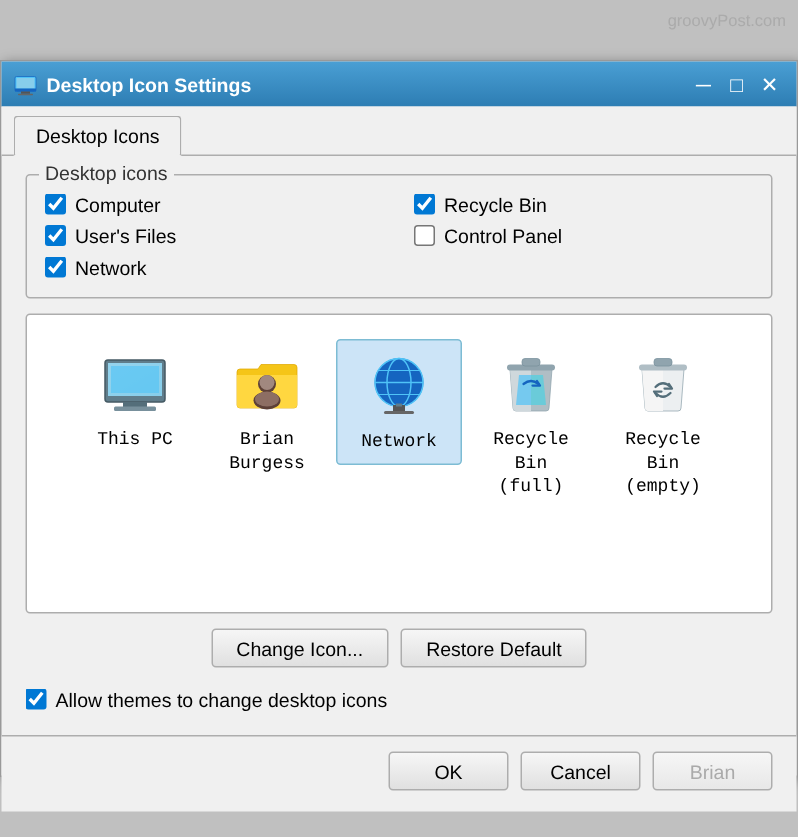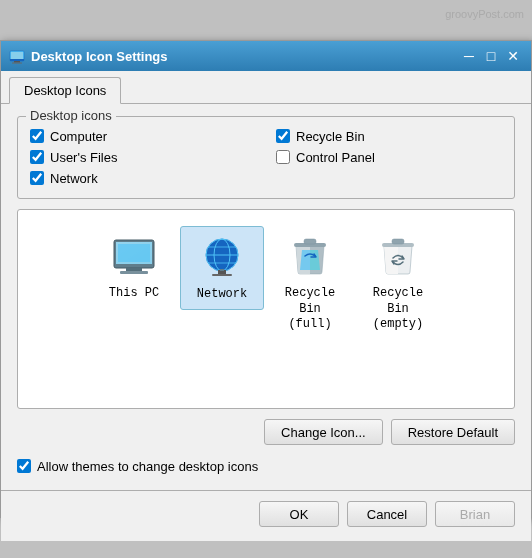--- a/index.html
+++ b/index.html
@@ -160,21 +160,21 @@
     }
     .icon-img {
       width: 48px;
       height: 48px;
       display: flex;
       align-items: center;
       justify-content: center;
     }
     .btn-row {
       display: flex;
-      justify-content: flex-end;
+      justify-content: center;
       gap: 8px;
     }
     .btn {
       min-width: 100px;
       height: 26px;
       padding: 0 16px;
       border: 1px solid #adadad;
       background: linear-gradient(to bottom, #f6f6f6, #e0e0e0);
       cursor: pointer;
       font-size: 13px;
@@ -296,20 +296,35 @@
               <linearGradient id="screen-grad" x1="0" y1="0" x2="1" y2="1">
                 <stop offset="0%" stop-color="white" stop-opacity="0.4"></stop>
                 <stop offset="100%" stop-color="white" stop-opacity="0"></stop>
               </linearGradient>
             </defs>
           </svg>
         </div>
         <span class="icon-label">This PC</span>
       </div>
 
+      <div class="icon-item">
+        <div class="icon-img brian-icon">
+          <svg viewBox="0 0 48 48" xmlns="http://www.w3.org/2000/svg">
+
+            <path d="M4 16 Q4 14 6 14 L18 14 L20 11 L42 11 Q44 11 44 13 L44 38 Q44 40 42 40 L6 40 Q4 40 4 38 Z" fill="#f5c518" stroke="#e0a800" stroke-width="0.5"></path>
+            <path d="M4 18 L44 18 L44 38 Q44 40 42 40 L6 40 Q4 40 4 38 Z" fill="#ffd740"></path>
+
+            <circle cx="24" cy="24" r="6" fill="#5d4037"></circle>
+            <ellipse cx="24" cy="35" rx="9" ry="6" fill="#5d4037"></ellipse>
+            <circle cx="24" cy="23" r="5" fill="#a1887f"></circle>
+            <ellipse cx="24" cy="34" rx="8" ry="5" fill="#8d6e63"></ellipse>
+          </svg>
+        </div>
+        <span class="icon-label">Brian Burgess</span>
+      </div>
 
       <div class="icon-item selected">
         <div class="icon-img network-icon">
           <svg viewBox="0 0 48 48" xmlns="http://www.w3.org/2000/svg">
 
             <circle cx="24" cy="22" r="16" fill="#1565c0" stroke="#0d47a1" stroke-width="0.5"></circle>
             <ellipse cx="24" cy="22" rx="8" ry="16" fill="none" stroke="#4fc3f7" stroke-width="1"></ellipse>
             <line x1="8" y1="22" x2="40" y2="22" stroke="#4fc3f7" stroke-width="1"></line>
             <line x1="10" y1="14" x2="38" y2="14" stroke="#4fc3f7" stroke-width="0.8"></line>
             <line x1="10" y1="30" x2="38" y2="30" stroke="#4fc3f7" stroke-width="0.8"></line>

